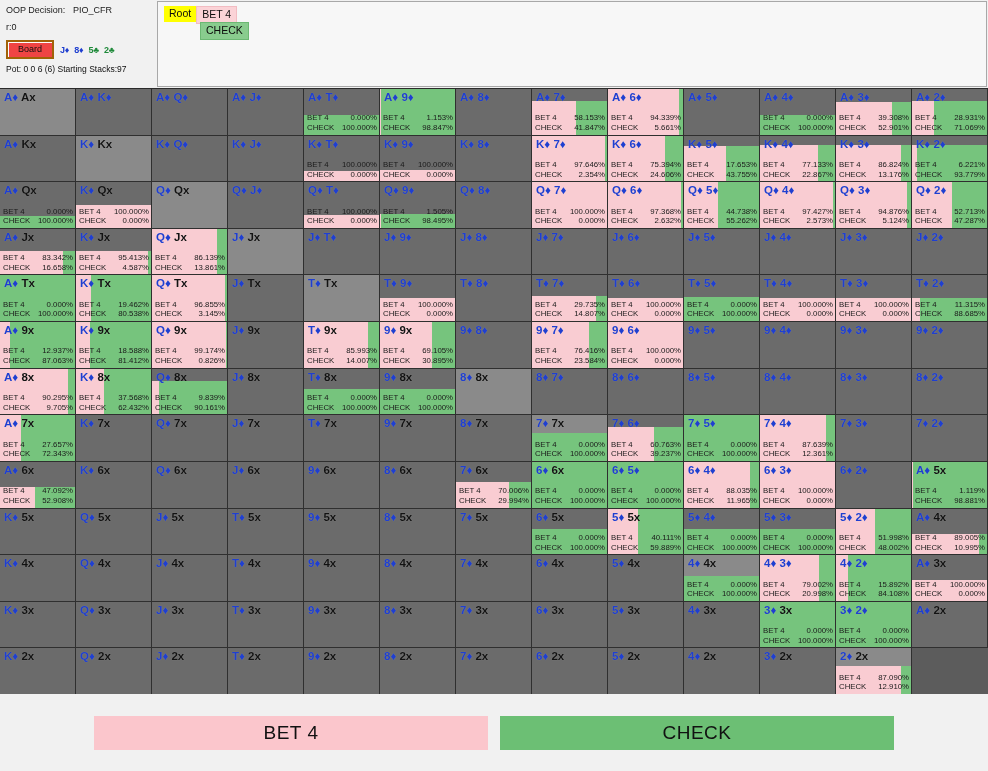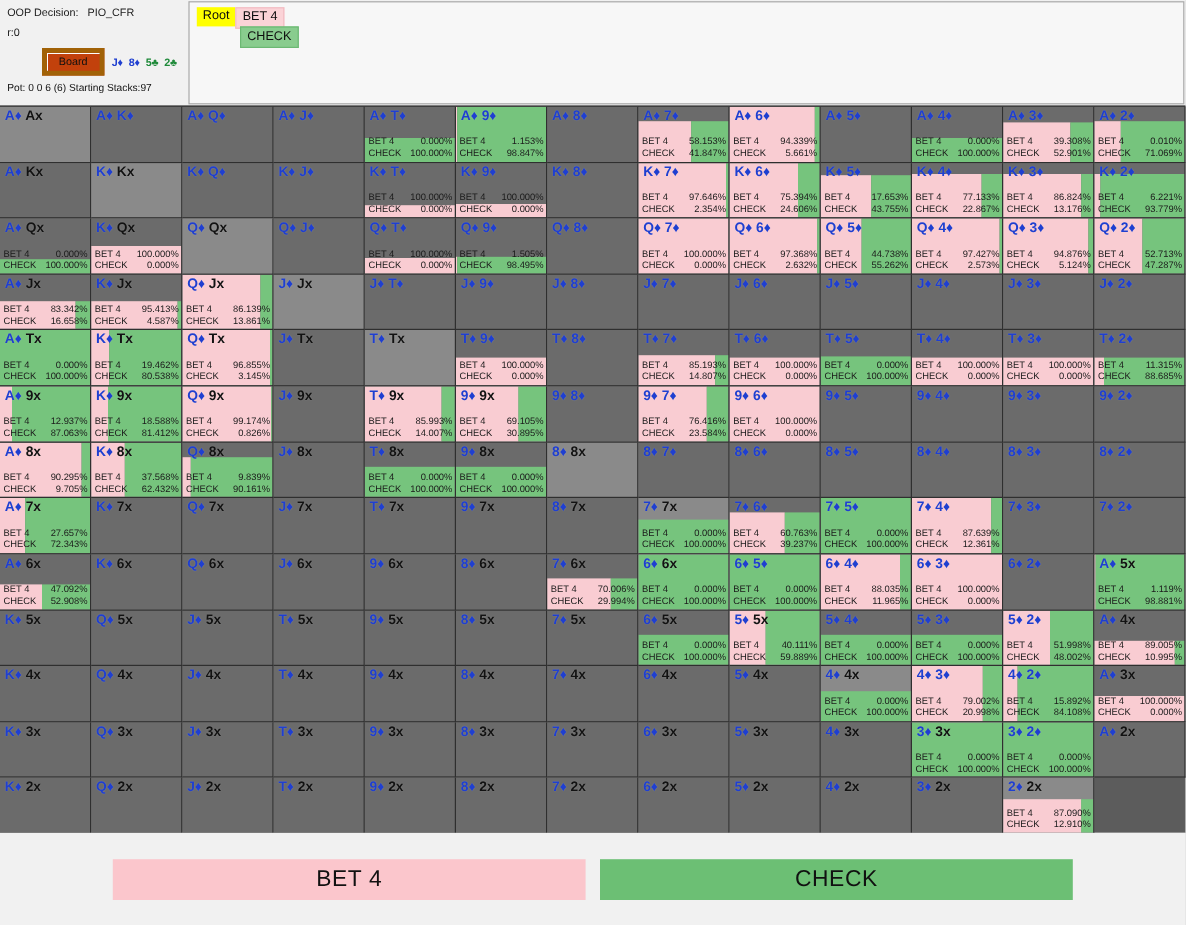--- a/index.html
+++ b/index.html
@@ -14,24 +14,23 @@
 
   
   .top-panel { position: relative; height: 88px; width: 988px; background: #f1f1f1; }
   .info-block { position: absolute; left: 6px; top: 4px; width: 150px; }
   .info-line {
     font-size: 9px; color: #202020; line-height: 13px; white-space: nowrap;
   }
   .r-line { font-size: 9px; color: #202020; line-height: 13px; margin-top: 4px; }
   .board-row { display: flex; align-items: center; margin-top: 6px; gap: 6px; }
   .board-btn {
-    font-size: 9px; padding: 2px 10px; background: #c2410c;
-    border: 4px solid #a16207; color: #101010; line-height: 11px;
+    font-size: 9px; padding: 2px 10px; background: #ef4444;
+    border: 2px solid #a16207; color: #101010; line-height: 11px;
     box-shadow: inset 1px 1px 0 #fdfdfd;
-    margin-left: 29px;
   }
   .board-cards { display: flex; gap: 5px; font-size: 9px; font-weight: bold; letter-spacing: -0.2px;}
   .bc { white-space: nowrap; }
   .pot-line { font-size: 8.5px; color: #101010; margin-top: 5px; white-space: nowrap; }
 
   
   .tree-panel {
     position: absolute; left: 157px; top: 1px; width: 830px; height: 86px;
     background: #f7f7f7; border: 1px solid #a8a8a8;
   }
@@ -251,21 +250,21 @@
         </div>
         <div class="cell">
           <div class="weight-layer" style="height: 74%;">
             <div class="w-bet" style="width: 28.931%;"></div>
             <div class="w-check" style="width: 71.069%;"></div>
           </div>
           <div class="card-label"><span class="rank-hi">A♦ </span><span class="suit-d">2♦</span></div>
           <div class="stats">
             <div class="stat-row">
               <span class="stat-k">BET 4</span>
-              <span>0.010%</span>
+              <span>28.931%</span>
             </div>
             <div class="stat-row">
               <span class="stat-k">CHECK</span>
               <span>71.069%</span>
             </div>
           </div>
         </div>
         <div class="cell">
           <div class="card-label"><span class="rank-hi">A♦ </span><span class="rank-x">Kx</span></div>
         </div>
@@ -756,21 +755,21 @@
         </div>
         <div class="cell">
           <div class="weight-layer" style="height: 56%;">
             <div class="w-bet" style="width: 85.193%;"></div>
             <div class="w-check" style="width: 14.807%;"></div>
           </div>
           <div class="card-label"><span class="rank-hi">T♦ </span><span class="suit-d">7♦</span></div>
           <div class="stats">
             <div class="stat-row">
               <span class="stat-k">BET 4</span>
-              <span>85.193%</span>
+              <span>29.735%</span>
             </div>
             <div class="stat-row">
               <span class="stat-k">CHECK</span>
               <span>14.807%</span>
             </div>
           </div>
         </div>
         <div class="cell">
           <div class="weight-layer" style="height: 50%;">
             <div class="w-bet" style="width: 100%;"></div>

